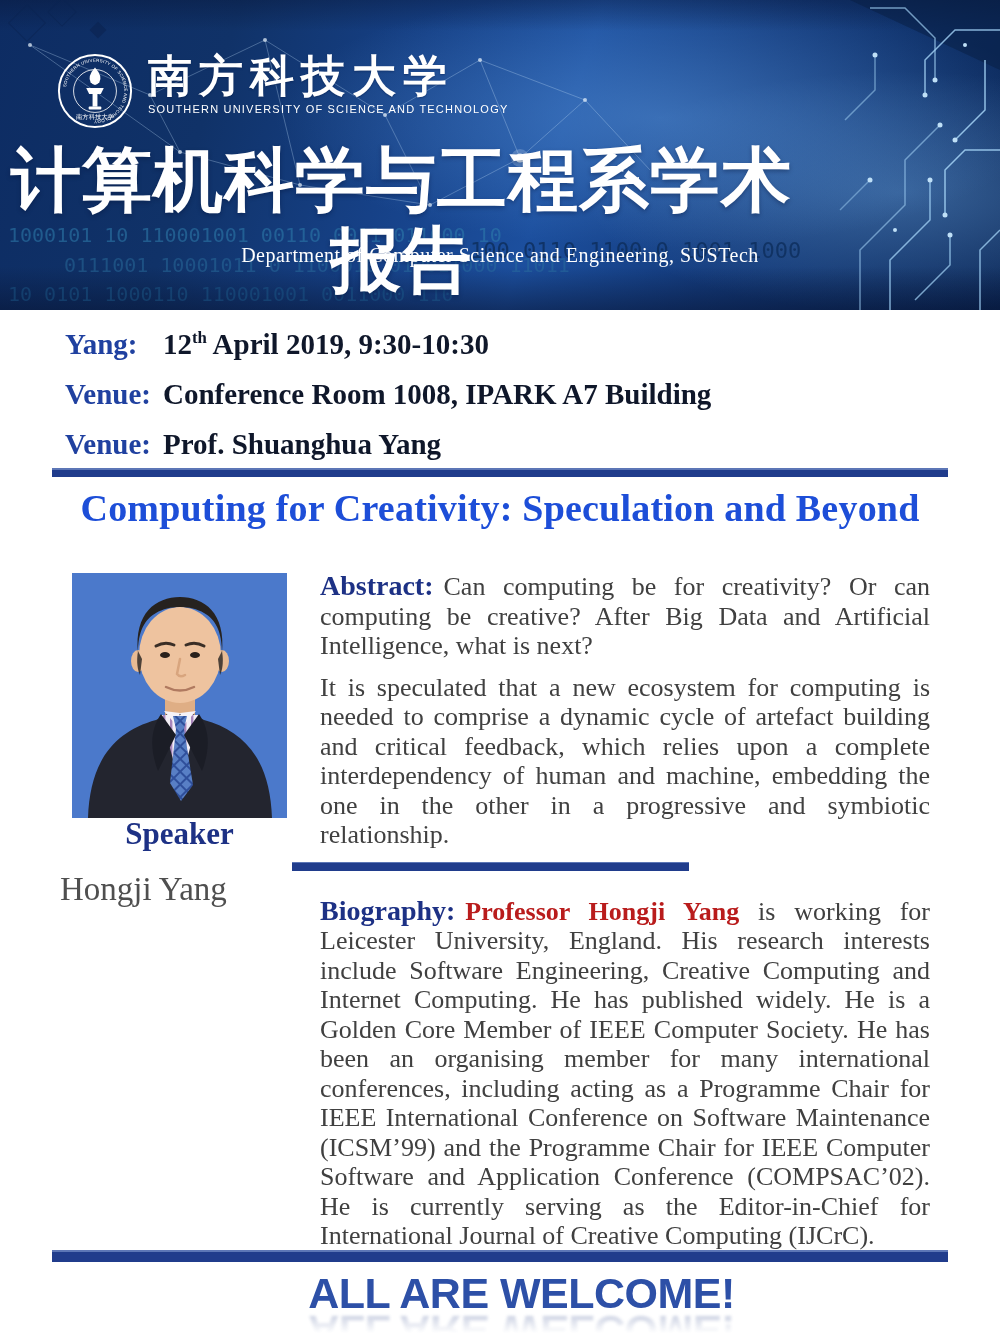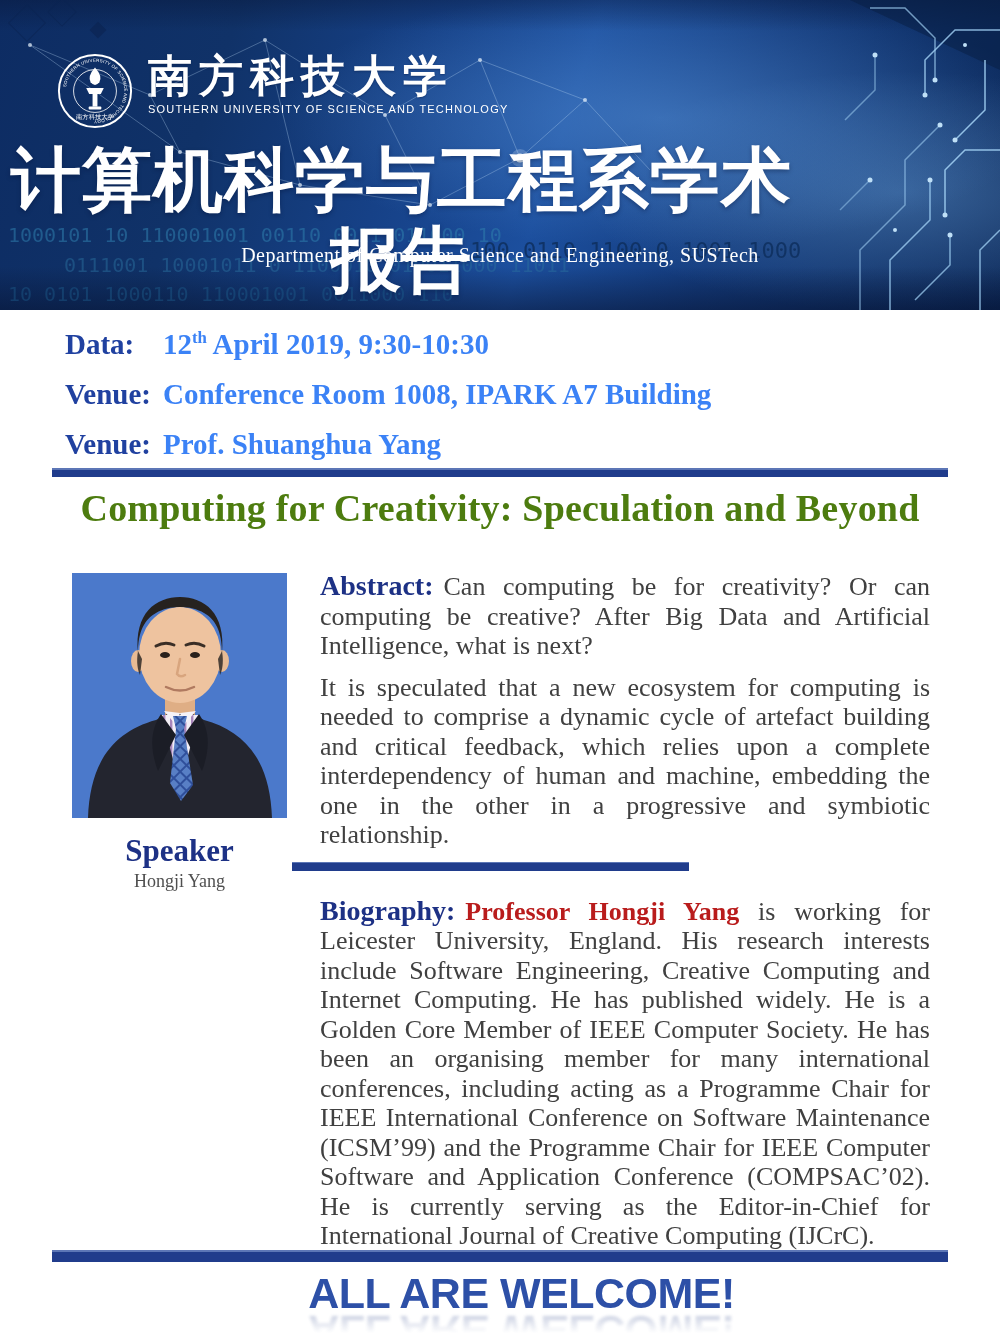--- a/index.html
+++ b/index.html
@@ -35,41 +35,41 @@
   .hero-subtitle{
     position:absolute;left:0;top:244px;width:1000px;text-align:center;
     font-size:20px;color:#ffffff;letter-spacing:.5px;
   }
   
   .info-row{position:absolute;left:65px;font-size:29px;font-weight:bold;white-space:nowrap;}
   .row-time{top:328px;}
   .row-venue{top:378px;}
   .row-host{top:428px;}
   .info-label{display:inline-block;width:98px;color:#2041a0;}
-  .info-value{color:#3b82f6;}
+  .info-value{color:#0f172a;}
   .info-value sup{font-size:58%;vertical-align:super;line-height:0;}
   
   .rule{background:#203c8c;border-top:2px solid #5c76b6;}
   .rule-top{position:absolute;left:52px;top:468px;width:896px;height:7px;}
   .rule-mid{width:397px;height:8px;border-top-width:1px;margin:10px 0 25px -16px;}
   .rule-bottom{position:absolute;left:52px;top:1250px;width:896px;height:10px;}
   
   .talk-title{
     position:absolute;left:0;top:486px;width:1000px;margin:0;text-align:center;
-    font-size:38px;font-weight:bold;color:#4d7c0f;letter-spacing:.2px;
+    font-size:38px;font-weight:bold;color:#1d4ed8;letter-spacing:.2px;
   }
   
   .portrait{position:absolute;left:72px;top:573px;width:215px;height:245px;display:block;}
   .speaker-label{
-    position:absolute;left:72px;top:833px;width:215px;text-align:center;
+    position:absolute;left:72px;top:816px;width:215px;text-align:center;
     font-size:31px;font-weight:bold;color:#1d3185;
   }
   .speaker-name{
-    position:absolute;left:60px;top:871px;width:239px;text-align:center;
-    font-size:18px;color:#4f4f4f;
+    position:absolute;left:60px;top:871px;width:239px;text-align:left;
+    font-size:33px;color:#4f4f4f;
   }
   
   .right-col{position:absolute;left:308px;top:559px;width:634px;}
   .para{
     margin:12px;font-size:26px;line-height:29.5px;color:#404040;
     text-align:justify;text-justify:inter-word;
   }
   .lead-blue{color:#1d3185;font-weight:bold;font-size:28px;margin-right:10px;}
   .bold-name{color:#b91c1c;font-weight:bold;}
   
@@ -179,21 +179,21 @@
         <div class="logo-cn">南方科技大学</div>
         <div class="logo-en">SOUTHERN UNIVERSITY OF SCIENCE AND TECHNOLOGY</div>
       </div>
     </div>
 
     <h1 class="hero-title">计算机科学与工程系学术报告</h1>
     <div class="hero-subtitle">Department of Computer Science and Engineering, SUSTech</div>
   </header>
 
   <div class="info-row row-time">
-    <span class="info-label">Data:</span><span class="info-value"><span>12</span><sup>th</sup><span> April 2019, 9:30-10:30</span></span>
+    <span class="info-label">Yang:</span><span class="info-value"><span>12</span><sup>th</sup><span> April 2019, 9:30-10:30</span></span>
   </div>
   <div class="info-row row-venue">
     <span class="info-label">Venue:</span><span class="info-value">Conference Room 1008, IPARK A7 Building</span>
   </div>
   <div class="info-row row-host">
     <span class="info-label">Venue:</span><span class="info-value">Prof. Shuanghua Yang</span>
   </div>
 
   <div class="rule rule-top"></div>
 

